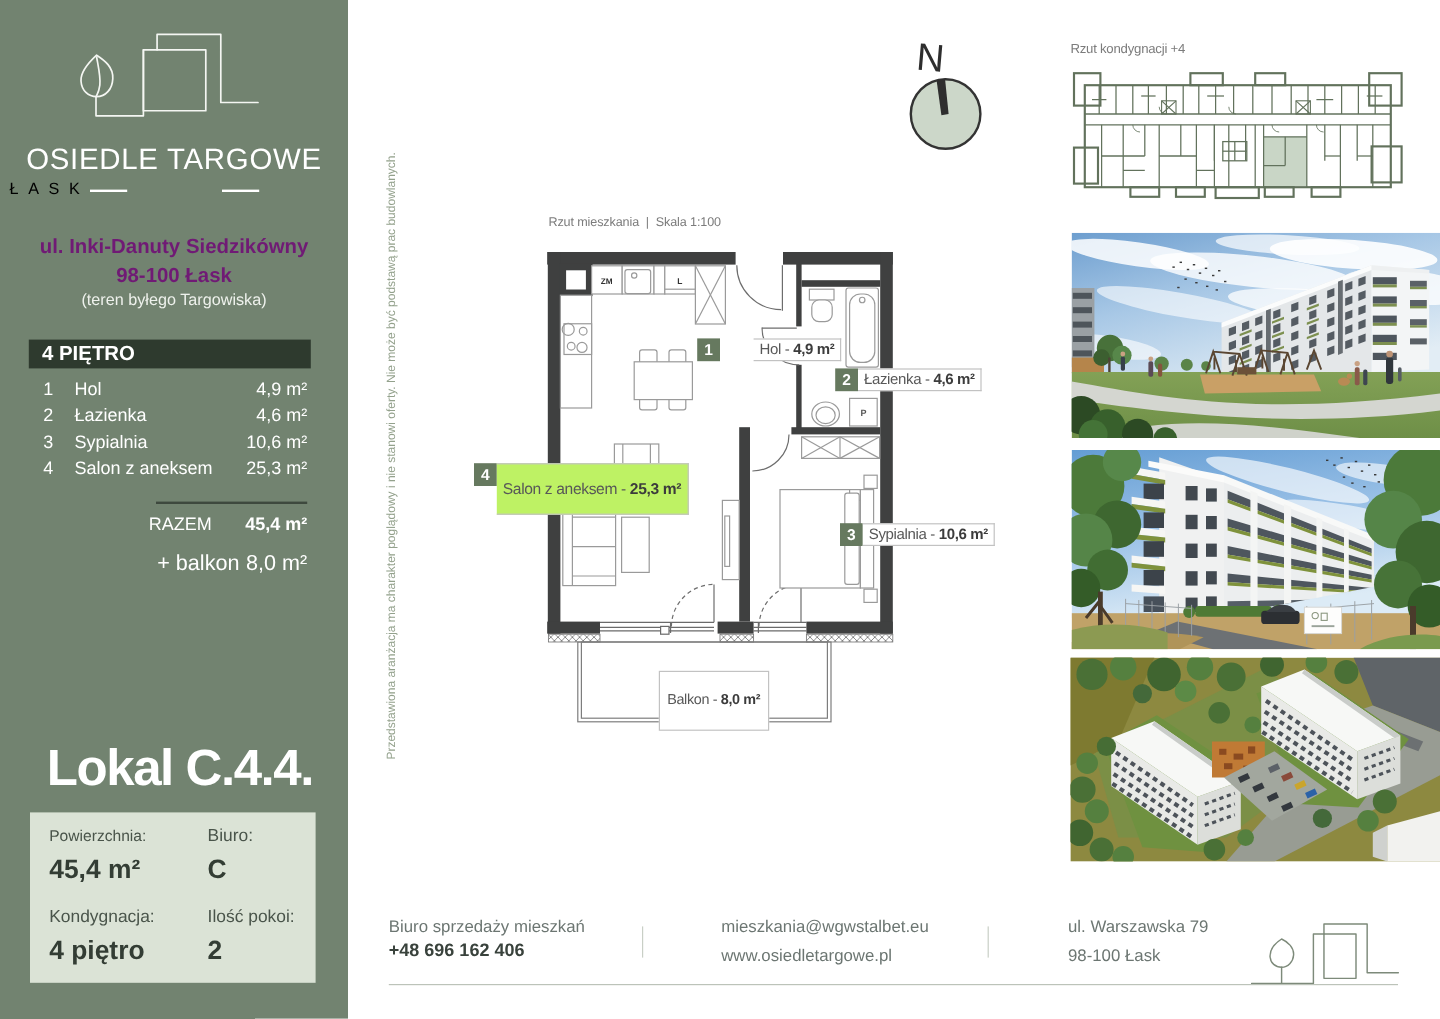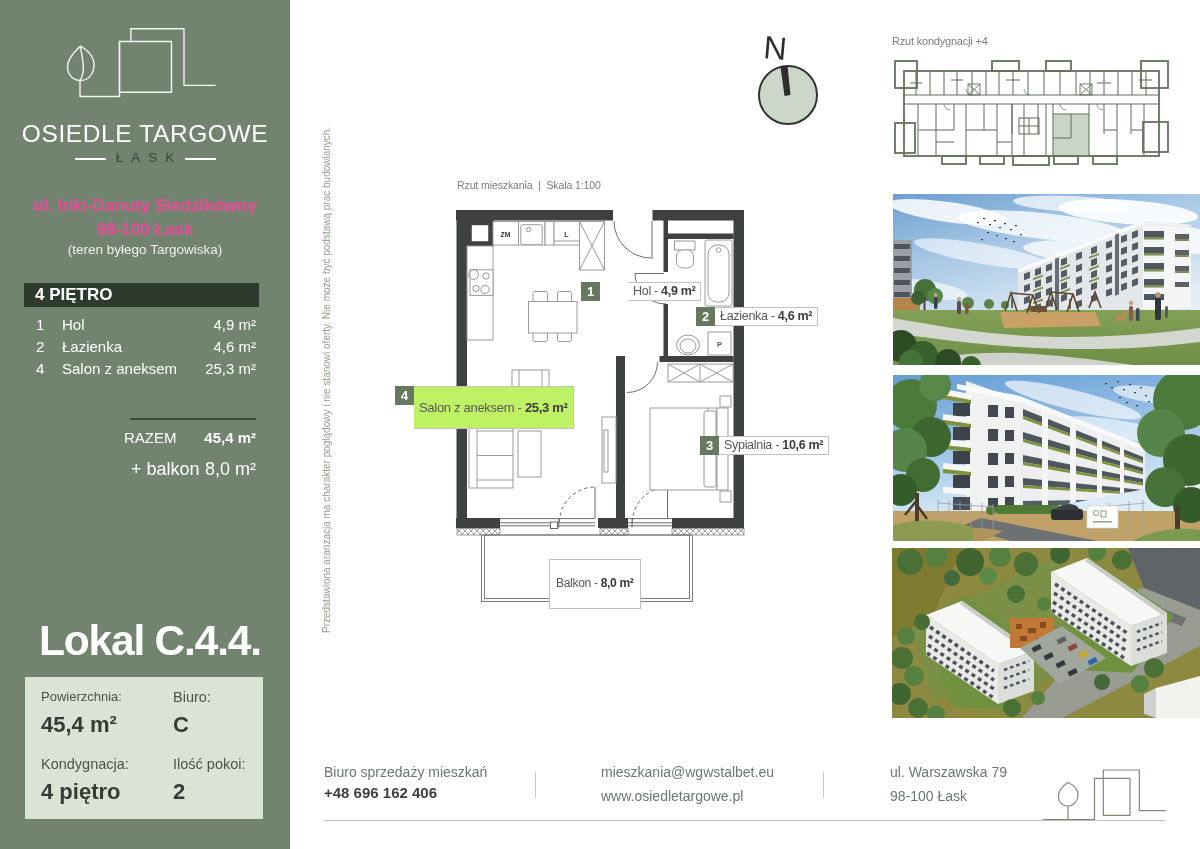--- a/index.html
+++ b/index.html
@@ -19,32 +19,33 @@
     <path d="M80.5 47.5 C82 56,84 64,83.2 71 C82.8 75,81.5 78,80.2 80.5"></path>
     <path d="M80 80.5 L80 96.5 L119.5 96.5 L119.5 41.5"></path>
     <rect x="119.5" y="41.5" width="52" height="50.8"></rect>
     <path d="M130.9 41.5 L130.9 28.7 L184 28.7 L184 85.4 L215 85.4"></path>
   </g>
 </svg>
 
 <div class="abs" style="left:0;top:120px;width:290px;text-align:center;color:#fff;font-size:24.5px;letter-spacing:0.6px;">OSIEDLE TARGOWE</div>
 
 <div class="abs" style="left:75px;top:158px;width:31px;height:1.5px;background:#fff;"></div>
-<div class="abs" style="left:0;top:150px;width:290px;text-align:center;color:#404040;font-size:13.5px;letter-spacing:8px;"><span style="padding-left:8px;">ŁASK</span></div>
+<div class="abs" style="left:0;top:150px;width:290px;text-align:left;color:#000000;font-size:13.5px;letter-spacing:8px;"><span style="padding-left:8px;">ŁASK</span></div>
 <div class="abs" style="left:185px;top:158px;width:31px;height:1.5px;background:#fff;"></div>
 
-<div class="abs" style="left:0;top:194px;width:290px;text-align:center;color:#ec4899;font-size:17px;font-weight:bold;line-height:24px;">ul. Inki-Danuty Siedzikówny<br>98-100 Łask</div>
+<div class="abs" style="left:0;top:194px;width:290px;text-align:center;color:#701a75;font-size:17px;font-weight:bold;line-height:24px;">ul. Inki-Danuty Siedzikówny<br>98-100 Łask</div>
 
 <div class="abs" style="left:0;top:242px;width:290px;text-align:center;color:#eef1ec;font-size:13.5px;">(teren byłego Targowiska)</div>
 
 <div class="abs" style="left:24px;top:283px;width:235px;height:24px;background:#2e3a2e;color:#fff;font-size:17px;font-weight:bold;line-height:24px;padding-left:11px;box-sizing:border-box;">4 PIĘTRO</div>
 
 <div class="abs" style="left:24px;top:316px;width:232px;color:#fff;font-size:15px;">
   <div style="height:22px;"><span style="display:inline-block;width:26px;padding-left:12px;">1</span>Hol<span style="float:right;">4,9 m²</span></div>
   <div style="height:22px;"><span style="display:inline-block;width:26px;padding-left:12px;">2</span>Łazienka<span style="float:right;">4,6 m²</span></div>
+  <div style="height:22px;"><span style="display:inline-block;width:26px;padding-left:12px;">3</span>Sypialnia<span style="float:right;">10,6 m²</span></div>
   <div style="height:22px;"><span style="display:inline-block;width:26px;padding-left:12px;">4</span>Salon z aneksem<span style="float:right;">25,3 m²</span></div>
 </div>
 
 <div class="abs" style="left:130px;top:418px;width:126px;height:1.5px;background:#3e493e;"></div>
 
 <div class="abs" style="left:124px;top:429px;width:132px;color:#fff;font-size:15px;">RAZEM<span style="float:right;font-weight:bold;">45,4 m²</span></div>
 
 <div class="abs" style="left:124px;top:459px;width:132px;color:#fff;font-size:18px;"><span style="padding-left:7px;">+ balkon</span><span style="float:right;">8,0 m²</span></div>
 
 <div class="abs" style="left:39px;top:617px;color:#fff;font-size:42.5px;font-weight:bold;letter-spacing:-1.2px;">Lokal C.4.4.</div>

